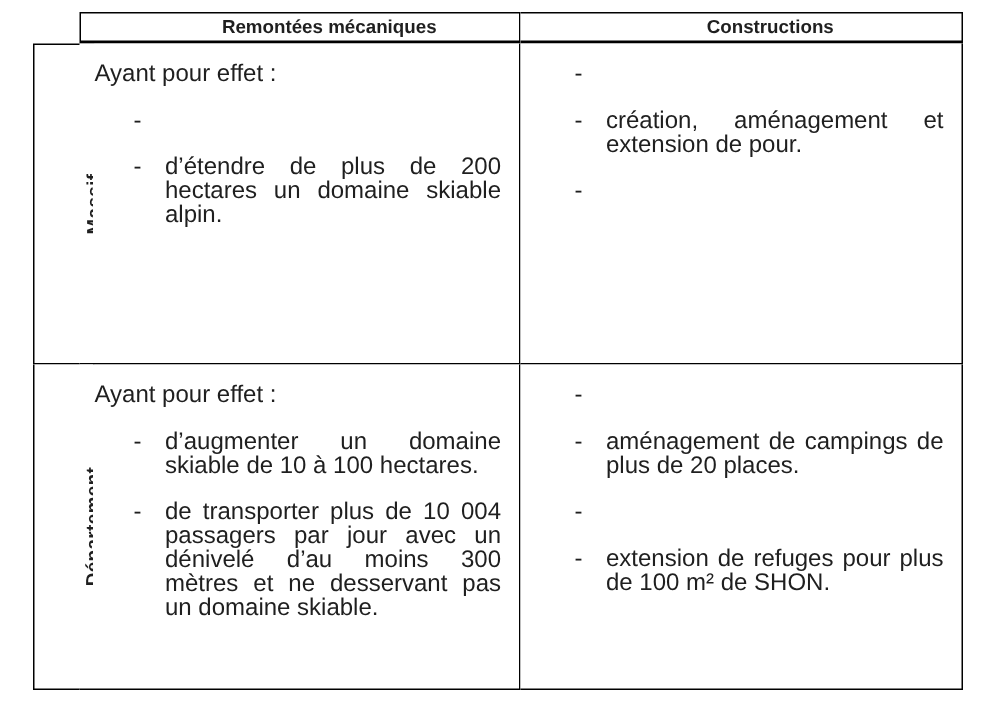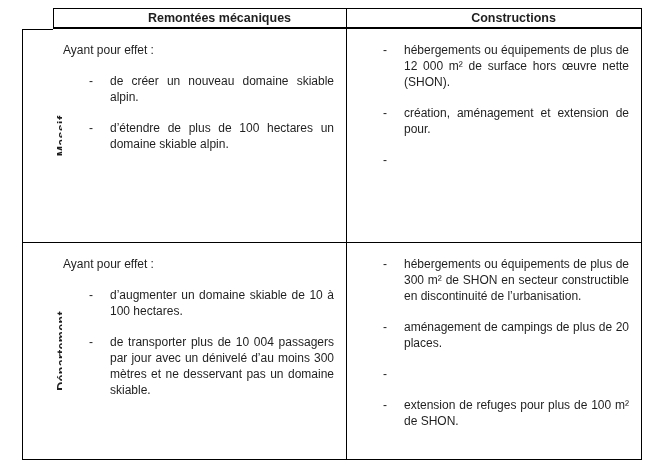--- a/index.html
+++ b/index.html
@@ -51,21 +51,21 @@
     white-space: nowrap;
     font-weight: bold;
     font-size: 12.5px;
     letter-spacing: 0.3px;
   }
   
   .body-cell {
     border-right: 1px solid #000;
     border-bottom: 1px solid #000;
     padding: 13px 12px 10px 10px;
-    font-size: 12px;
+    font-size: 16px;
     line-height: 16px;
     overflow: hidden;
   }
   .intro { margin-bottom: 15px; }
   .bullet {
     display: flex;
     padding-left: 26px;
     margin-bottom: 15px;
   }
   .bullet .marker {
@@ -91,32 +91,30 @@
   </div>
 
   <div class="cell rowlabel rowlabel-first">
     <span class="vtext">Massif</span>
   </div>
 
   <div class="cell body-cell">
     <div class="intro">Ayant pour effet :</div>
     <div class="bullet">
       <span class="marker">-</span>
-      <span class="btext">de créer un nouveau domaine skiable alpin.</span>
     </div>
     <div class="bullet">
       <span class="marker">-</span>
-      <span class="btext">d’étendre de plus de 100 hectares un domaine skiable alpin.</span>
+      <span class="btext">d’étendre de plus de 200 hectares un domaine skiable alpin.</span>
     </div>
   </div>
 
   <div class="cell body-cell">
     <div class="bullet">
       <span class="marker">-</span>
-      <span class="btext">hébergements ou équipements de plus de 12 000 m² de surface hors œuvre nette (SHON).</span>
     </div>
     <div class="bullet">
       <span class="marker">-</span>
       <span class="btext">création, aménagement et extension de pour.</span>
     </div>
     <div class="bullet">
       <span class="marker">-</span>
     </div>
   </div>
 
@@ -132,21 +130,20 @@
     </div>
     <div class="bullet">
       <span class="marker">-</span>
       <span class="btext">de transporter plus de 10 004 passagers par jour avec un dénivelé d’au moins 300 mètres et ne desservant pas un domaine skiable.</span>
     </div>
   </div>
 
   <div class="cell body-cell">
     <div class="bullet">
       <span class="marker">-</span>
-      <span class="btext">hébergements ou équipements de plus de 300 m² de SHON en secteur constructible en discontinuité de l’urbanisation.</span>
     </div>
     <div class="bullet">
       <span class="marker">-</span>
       <span class="btext">aménagement de campings de plus de 20 places.</span>
     </div>
     <div class="bullet">
       <span class="marker">-</span>
     </div>
     <div class="bullet">
       <span class="marker">-</span>

